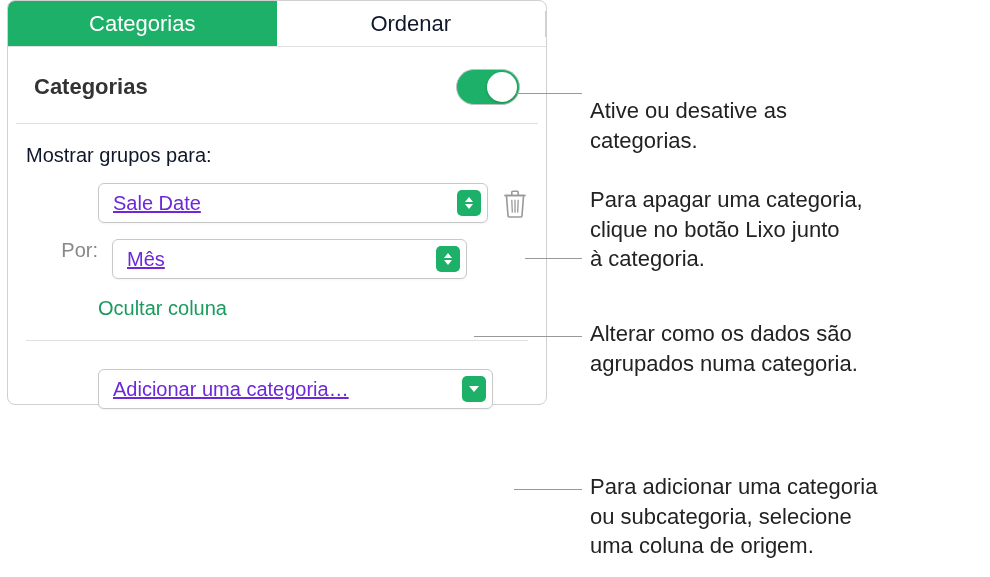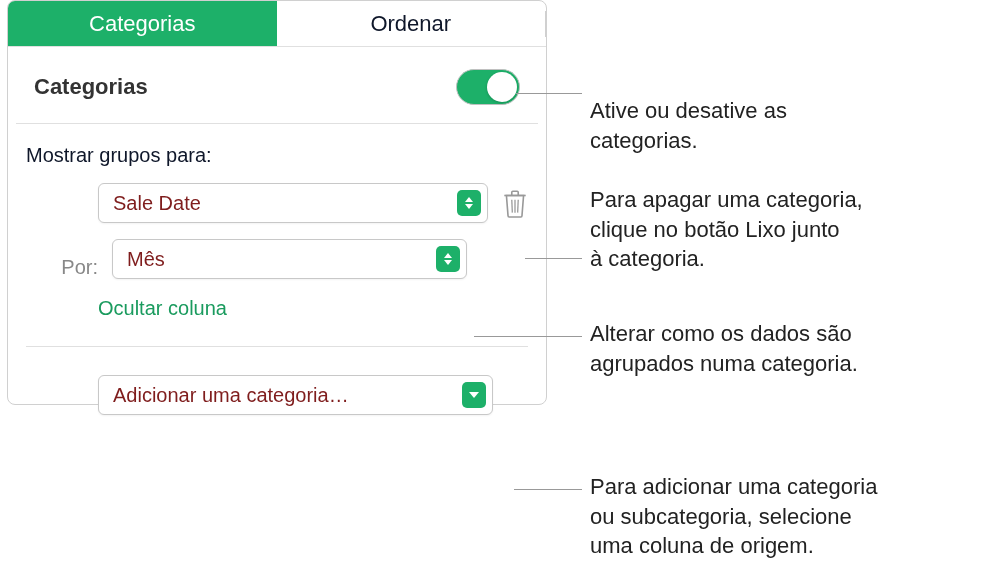--- a/index.html
+++ b/index.html
@@ -109,21 +109,22 @@
       border: 1px solid #c8c8c8;
       border-radius: 6px;
       padding: 6px 6px 6px 14px;
       background: #ffffff;
       cursor: pointer;
       box-shadow: 0 1px 2px rgba(0,0,0,0.05);
       height: 40px;
     }
     .select-text {
       font-size: 20px;
-      color: #7f1d1d;
+      color: #6d28d9;
+      text-decoration: underline;
     }
     .select-arrow {
       width: 24px;
       height: 26px;
       background: #1db069;
       border-radius: 5px;
       display: flex;
       flex-direction: column;
       align-items: center;
       justify-content: center;
@@ -157,37 +158,37 @@
       border-top: 6px solid #fff;
     }
     .trash-icon {
       width: 26px;
       height: 30px;
       cursor: pointer;
       flex-shrink: 0;
     }
     .por-row {
       display: flex;
-      align-items: flex-end;
+      align-items: flex-start;
       gap: 14px;
       margin-bottom: 18px;
       padding-left: 24px;
     }
     .por-label {
       font-size: 20px;
       color: #888;
       width: 48px;
       text-align: right;
     }
     .por-row .select-box {
       max-width: 355px;
     }
     .link-row {
       padding-left: 72px;
-      margin-bottom: 26px;
+      margin-bottom: 20px;
     }
     .link {
       font-size: 20px;
       color: #1a9b5e;
       cursor: pointer;
     }
     .divider {
       border: none;
       border-top: 1px solid #e0e0e0;
       margin: 18px 0 28px 0;

